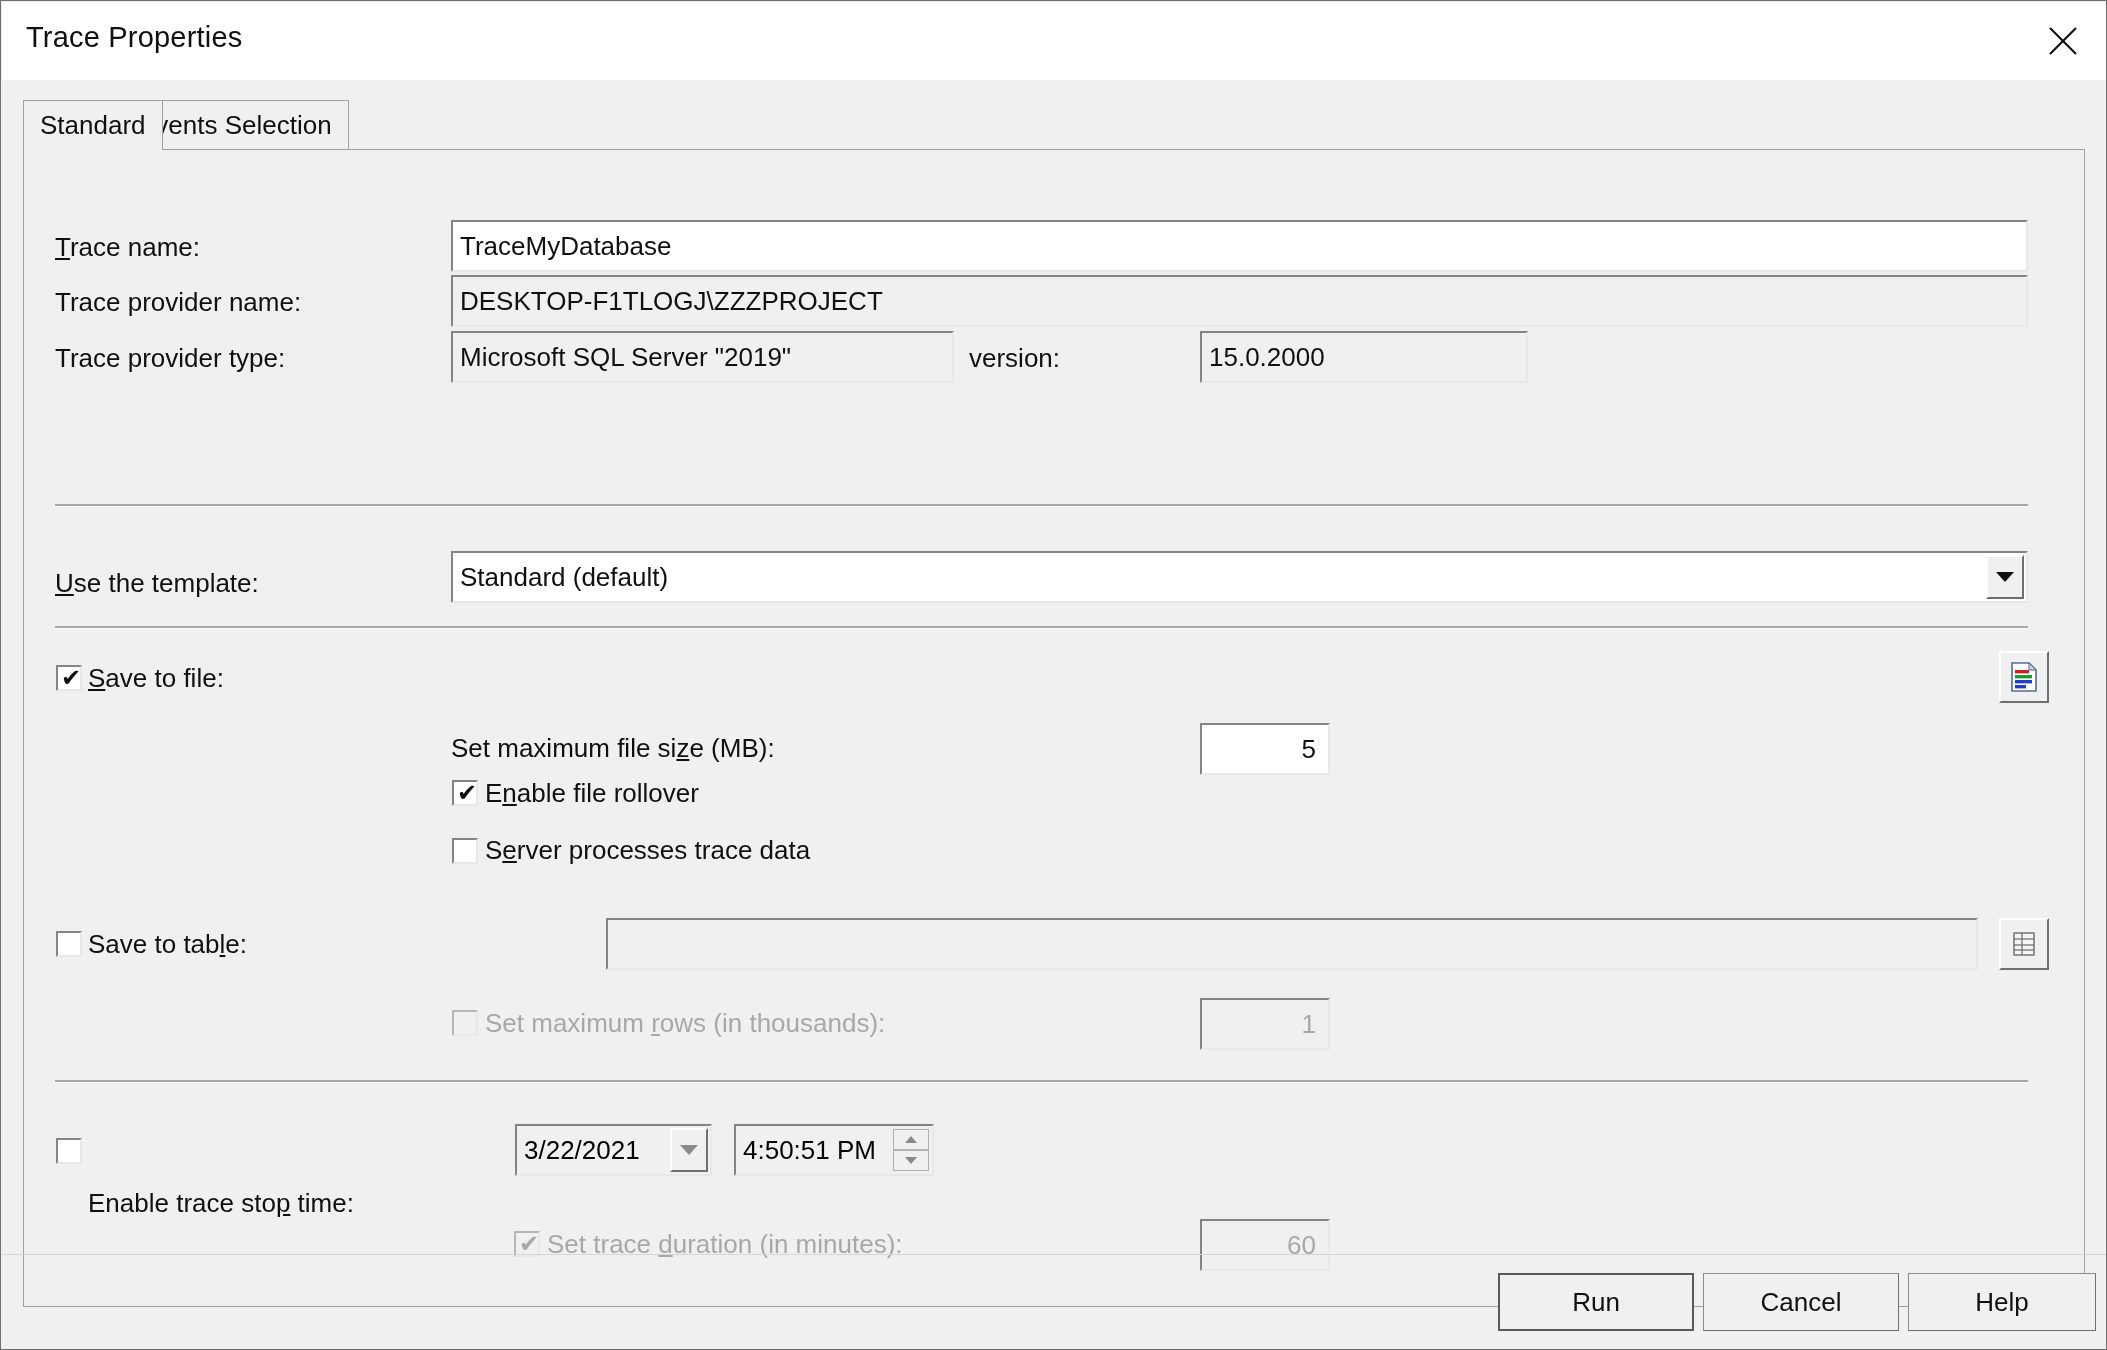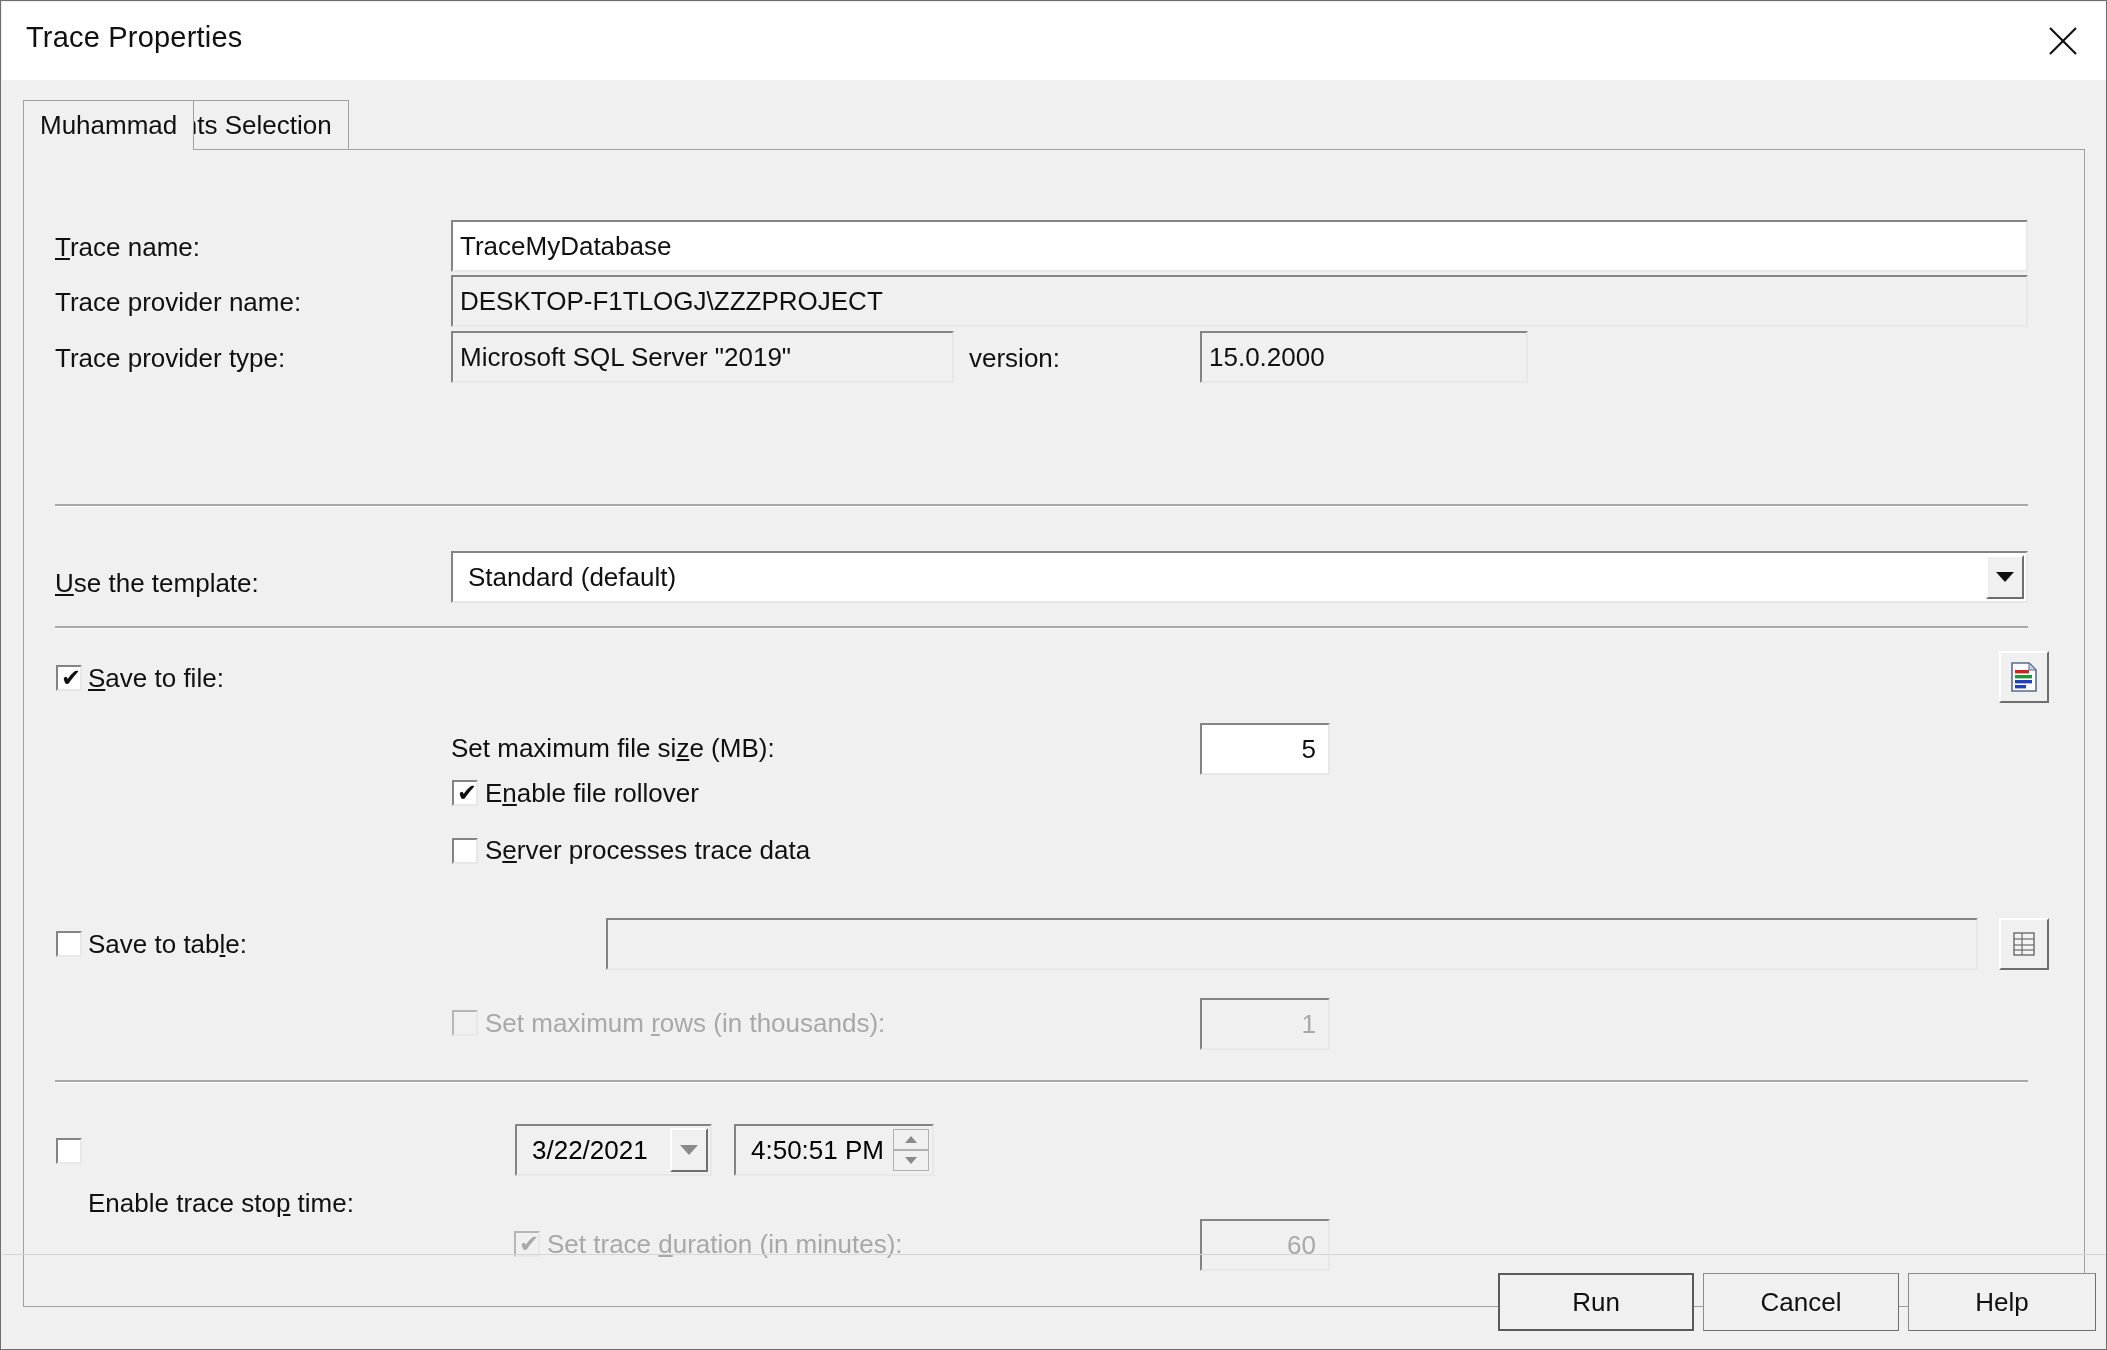--- a/index.html
+++ b/index.html
@@ -158,21 +158,21 @@
     border-right: 2px solid #e8e8e8;
     border-bottom: 2px solid #e8e8e8;
     background: #ffffff;
     display: flex;
     align-items: center;
   }
   .combo .combo-text {
     flex: 1 1 auto;
     font-size: 26px;
     color: #101010;
-    padding-left: 15px;
+    padding-left: 7px;
     white-space: nowrap;
     overflow: hidden;
   }
   .combo .combo-btn {
     flex: 0 0 auto;
     width: 38px;
     align-self: stretch;
     margin: 2px 2px 2px 0;
     background: #f0f0f0;
     border-top: 2px solid #ffffff;
@@ -308,21 +308,21 @@
       <svg width="34" height="34" viewBox="0 0 34 34" aria-hidden="true">
         <line x1="4" y1="4" x2="30" y2="30" stroke="#101010" stroke-width="2.2"></line>
         <line x1="30" y1="4" x2="4" y2="30" stroke="#101010" stroke-width="2.2"></line>
       </svg>
     </div>
   </div>
 
   <div class="tabstrip" data-name="dialog-body">
 
     <div class="tabrow" data-name="tab-list">
-      <div class="tab selected tab-general" data-name="tab-general">Muhammad</div>
+      <div class="tab selected tab-general" data-name="tab-general">Standard</div>
       <div class="tab tab-events" data-name="tab-events-selection">Events Selection</div>
     </div>
 
     <div class="tabpanel" data-name="tab-panel-general"></div>
     <div class="tabpanel-notch" data-name="tab-selected-notch"></div>
 
     <div class="label" style="left:53px; top:152px;" data-name="trace-name-label"><u>T</u>race name:</div>
     <div class="field editable" style="left:449px; top:140px; width:1577px; height:52px;" data-name="trace-name-input">TraceMyDatabase</div>
 
     <div class="label" style="left:53px; top:207px;" data-name="trace-provider-name-label">Trace provider name:</div>

